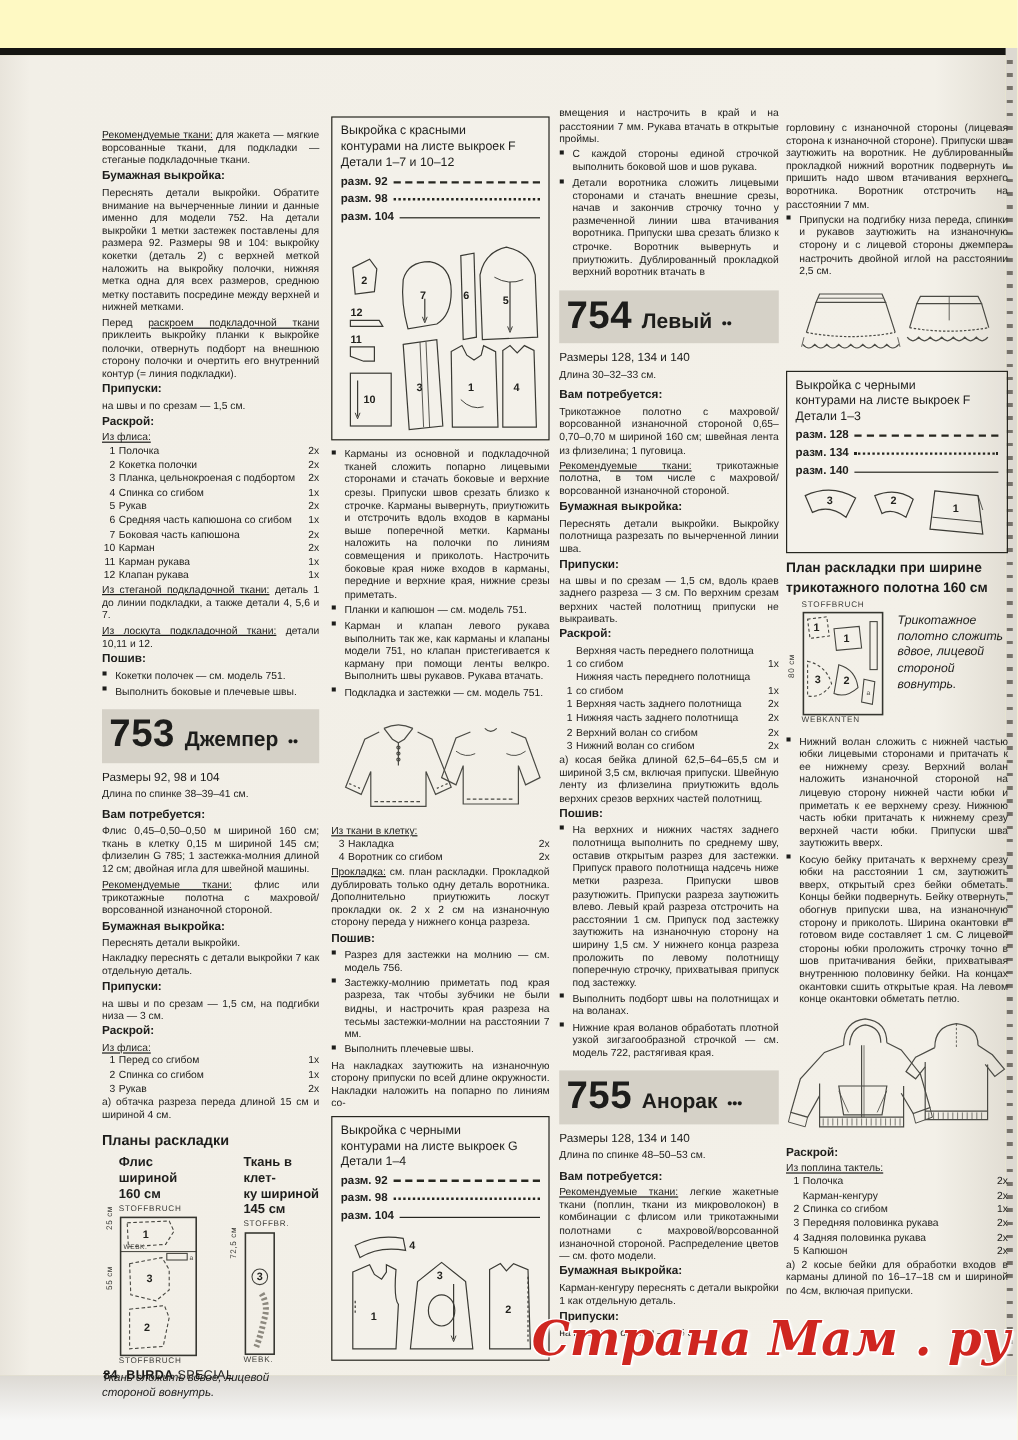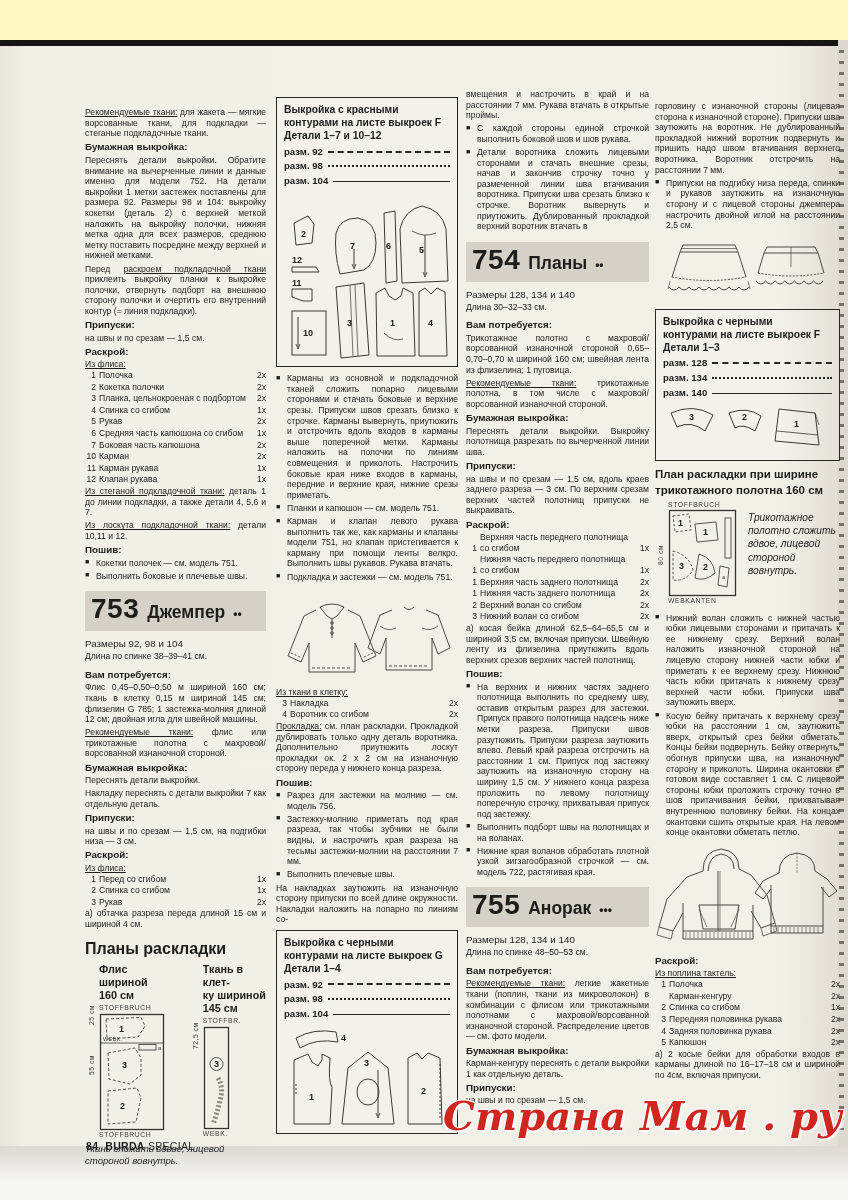--- a/index.html
+++ b/index.html
@@ -14,37 +14,37 @@
 .p{margin:0 0 2.5px;text-align:justify}
 .h{font-weight:700;font-size:9.8px;margin:2px 0 1.5px}
 .u{text-decoration:underline}
 .bul{position:relative;padding-left:11px;margin:0 0 2.5px;text-align:justify}
 .bul:before{content:"■";position:absolute;left:0;top:0.5px;font-size:7px}
 .row{display:flex;gap:3px;align-items:flex-end;margin-bottom:1px}
 .row .n{flex:0 0 11px;text-align:right}
 .row .lbl{flex:1 1 auto}
 .row .c{flex:0 0 auto;margin-left:2px}
 .band{display:flex;align-items:baseline;gap:8px;background:#d5d1c7;padding:1px 6px 4px;margin:10px 0 7px}
-.band .num{font-weight:700;font-size:28px;letter-spacing:.5px}
+.band .num{font-weight:700;font-size:32px;letter-spacing:.5px}
 .band .nm{font-weight:700;font-size:17.5px}
 .band .dots{font-weight:700;font-size:12px}
 .szs{font-weight:400;font-size:9.8px;margin-bottom:1px}
 .box{border:1.7px solid #26261f;padding:6px 7px 5px;margin-bottom:6px;background:rgba(255,255,255,.12)}
-.box .bt{font-weight:700;font-size:10.3px;line-height:1.25}
+.box .bt{font-weight:400;font-size:10.3px;line-height:1.25}
 .leg{display:flex;align-items:center;gap:5px;margin-top:3px;font-weight:700;font-size:9.6px}
 .leg .ln{flex:1;height:0;border-top:2px dashed #26261f}
 .leg .ln.dot{border-top:2px dotted #26261f}
 .leg .ln.sol{border-top:1.7px solid #26261f}
 svg{display:block}
 svg text{font:700 9px "Liberation Sans",sans-serif;fill:#22221e}
 svg text.tiny{font:400 5.5px "Liberation Sans",sans-serif;letter-spacing:.4px;fill:#3c3c38}
 .smallcap{font-size:6.8px;letter-spacing:.6px;color:#3c3c38}
 .dimrot{position:absolute;transform:rotate(-90deg);transform-origin:left top;font-size:6.8px;letter-spacing:.5px;color:#3c3c38;white-space:nowrap}
 .cap-it{font-style:italic;font-size:9.6px;line-height:1.3;margin-top:4px}
-.laytitle{font-weight:700;font-size:16px;margin:9px 0 5px}
+.laytitle{font-weight:700;font-size:12px;margin:9px 0 5px}
 .d1t{font-weight:700;font-size:10.8px;line-height:1.2}
 #footer{position:absolute;left:86px;top:1140px;font-size:10.5px;display:flex;gap:7px;align-items:flex-start;letter-spacing:.3px}
 #footer .b{font-weight:700}
 #wm{position:absolute;right:6px;top:1092px;font-family:"DejaVu Serif",serif;font-style:italic;font-weight:700;font-size:40px;color:#cf2620;text-shadow:1px 1px 0 #fff,-1px -1px 0 #fff,1px -1px 0 #fff,-1px 1px 0 #fff,2px 2px 2px rgba(255,255,255,.9)}
 </style>
 </head>
 <body>
 
 <div id="stage">
   <div id="topline"></div>
@@ -327,21 +327,21 @@
     </div>
   </div>
 
   <div class="col" style="left:466px;top:89px;width:183px">
     <p class="p">вмещения и настрочить в край и на расстоянии 7 мм. Рукава втачать в открытые проймы.</p>
     <p class="bul">С каждой стороны единой строчкой выполнить боковой шов и шов рукава.</p>
     <p class="bul">Детали воротника сложить лицевыми сторонами и стачать внешние срезы, начав и закончив строчку точно у размеченной линии шва втачивания воротника. Припуски шва срезать близко к строчке. Воротник вывернуть и приутюжить. Дублированный прокладкой верхний воротник втачать в</p>
 
     <div class="band">
       <span class="num">754</span>
-      <span class="nm">Планы</span>
+      <span class="nm">Левый</span>
       <span class="dots">••</span>
     </div>
     <div class="szs">Размеры 128, 134 и 140</div>
     <p class="p">Длина 30–32–33 см.</p>
     <div class="h" style="margin-top:7px">Вам потребуется:</div>
     <p class="p">Трикотажное полотно с махровой/ворсованной изнаночной стороной 0,65–0,70–0,70 м шириной 160 см; швейная лента из флизелина; 1 пуговица.</p>
     <p class="p"><span class="u">Рекомендуемые ткани:</span><span> трикотажные полотна, в том числе с махровой/ворсованной изнаночной стороной.</span></p>
     <div class="h">Бумажная выкройка:</div>
     <p class="p">Переснять детали выкройки. Выкройку полотнища разрезать по вычерченной линии шва.</p>
     <div class="h">Припуски:</div>

